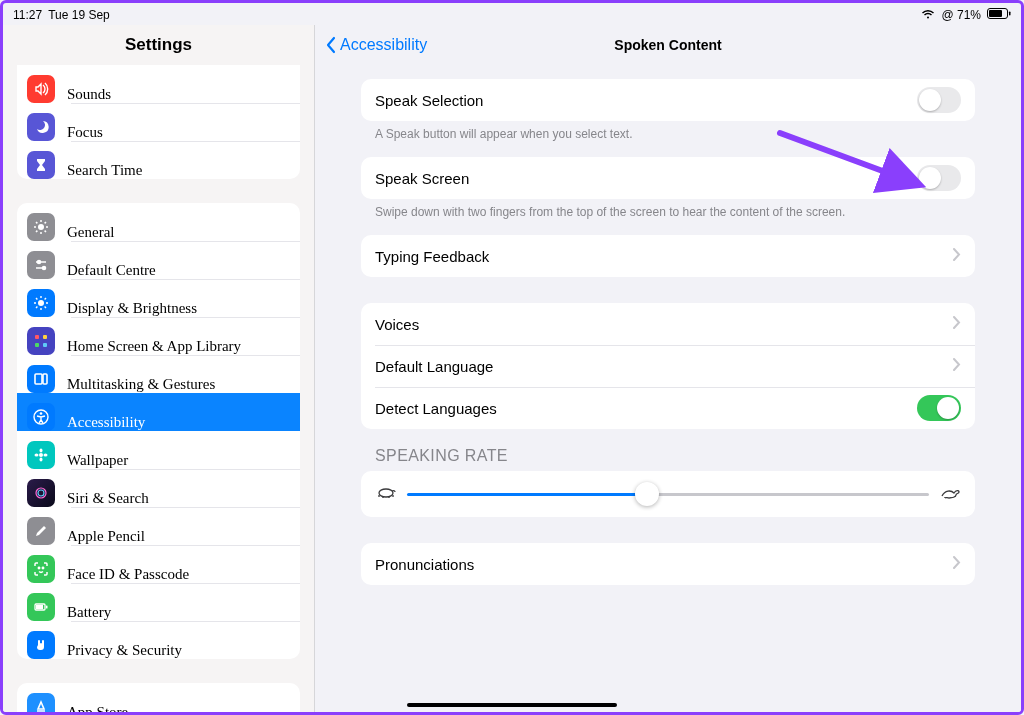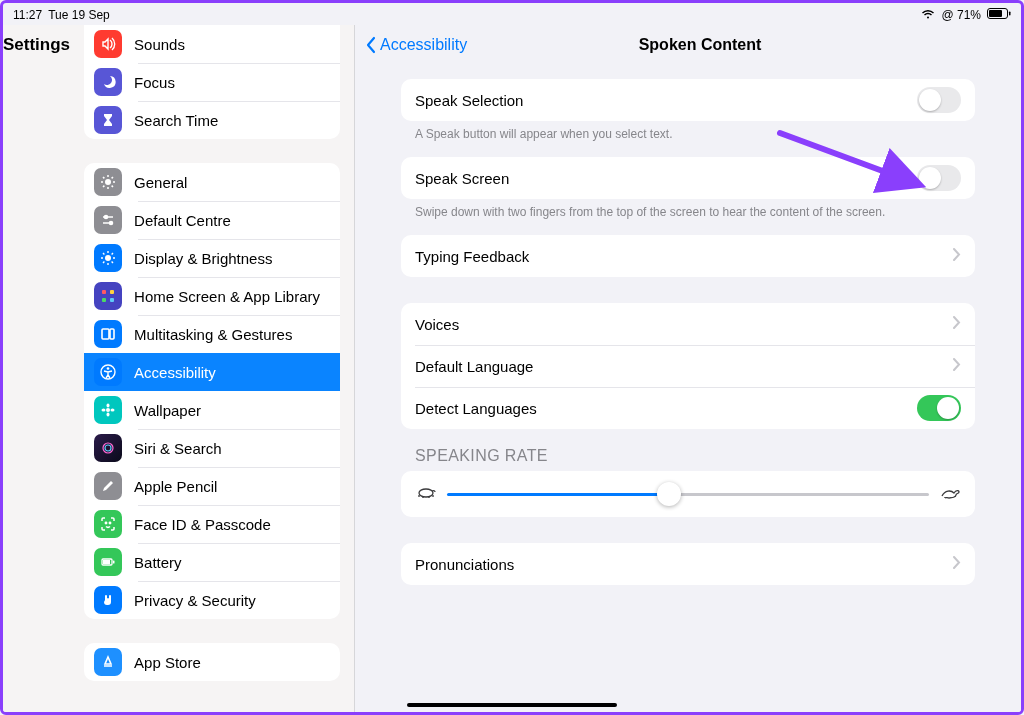--- a/index.html
+++ b/index.html
@@ -5,43 +5,43 @@
   * { box-sizing: border-box; margin: 0; padding: 0; }
   html, body { width: 1024px; height: 715px; overflow: hidden; font-family: -apple-system, "Helvetica Neue", Arial, sans-serif; }
   body { background: #f2f2f7; border: 3px solid #8a3ffc; border-radius: 6px; position: relative; }
 
   
   .statusbar { position: absolute; top: 4px; left: 0; right: 0; height: 16px; padding: 0 10px; display: flex; justify-content: space-between; font-size: 12px; font-weight: 500; color: #000; }
   .statusbar .left, .statusbar .right { display: flex; gap: 6px; align-items: center; }
 
   
   .columns { position: absolute; top: 22px; left: 0; right: 0; bottom: 0; display: flex; }
-  .sidebar { width: 352px; background: #f6f4f4; border-right: 1px solid #d6d6d9; display: flex; flex-direction: row; }
+  .sidebar { width: 312px; background: #f6f4f4; border-right: 1px solid #d6d6d9; display: flex; flex-direction: column; }
   .detail  { flex: 1; background: #f2f2f7; display: flex; flex-direction: column; }
 
   .sidebar-title { height: 40px; display: flex; align-items: center; justify-content: center; font-weight: 700; font-size: 17px; }
 
   .side-scroll { flex: 1; overflow: hidden; }
   .group { background: #fff; border-radius: 10px; margin: 0 14px 24px 14px; overflow: hidden; }
   .group.first { margin-top: 0; border-top-left-radius: 0; border-top-right-radius: 0; }
 
-  .row { display: flex; align-items: center; height: 38px; padding: 0 12px 0 10px; position: relative; }
+  .row { display: flex; align-items: flex-end; height: 38px; padding: 0 12px 0 10px; position: relative; font-family: Liberation Serif, serif; }
   .row + .row::before { content: ""; position: absolute; top: 0; left: 54px; right: 0; height: 1px; background: #e5e5ea; }
   .row .icon { width: 28px; height: 28px; border-radius: 7px; display: flex; align-items: center; justify-content: center; color: #fff; font-size: 16px; margin-right: 12px; flex-shrink: 0; }
   .row .label { font-size: 15px; font-weight: 500; }
   .row.selected { background: #0a84ff; }
   .row.selected .label { color: #fff; }
   .row.selected + .row::before { display: none; }
   .row.selected::before { display: none; }
 
   
   .dheader { height: 40px; display: flex; align-items: center; position: relative; }
   .back { display: flex; align-items: center; gap: 3px; color: #007aff; font-size: 16px; padding-left: 10px; }
   .back svg { width: 12px; height: 18px; }
-  .dtitle { position: absolute; left: 50%; transform: translateX(-50%); font-weight: 700; font-size: 16px; margin-left: 12px; }
+  .dtitle { position: absolute; left: 50%; transform: translateX(-50%); font-weight: 700; font-size: 14px; }
 
   .dbody { flex: 1; padding: 14px 46px 24px 46px; overflow: hidden; }
   .card { background: #fff; border-radius: 10px; overflow: hidden; }
   .drow { display: flex; align-items: center; height: 42px; padding: 0 14px; position: relative; }
   .drow + .drow::before { content: ""; position: absolute; top: 0; left: 14px; right: 0; height: 1px; background: #e5e5ea; }
   .drow .dlabel { font-size: 15px; font-weight: 500; flex: 1; }
   .chev { color: #c7c7cc; }
   .footer { font-size: 12px; color: #86868b; padding: 6px 14px 16px 14px; }
   .header-cap { font-size: 16px; color: #86868b; padding: 18px 14px 6px 14px; letter-spacing: .4px; }
 

